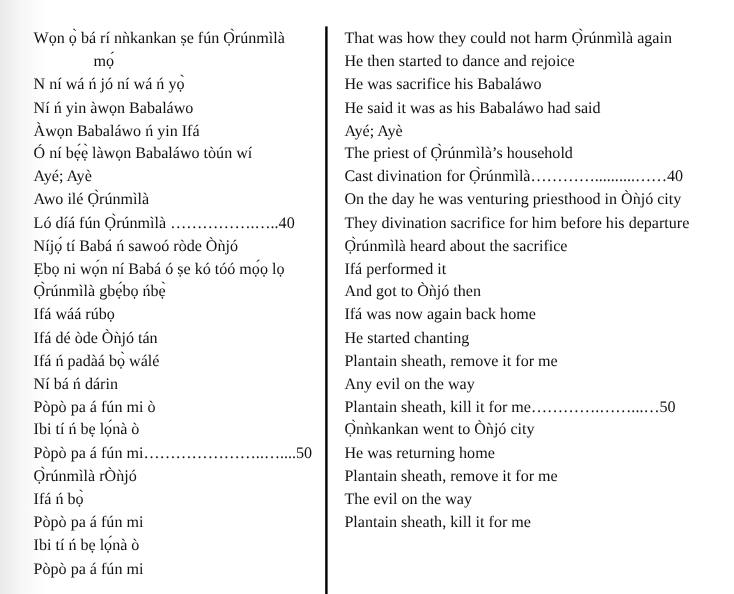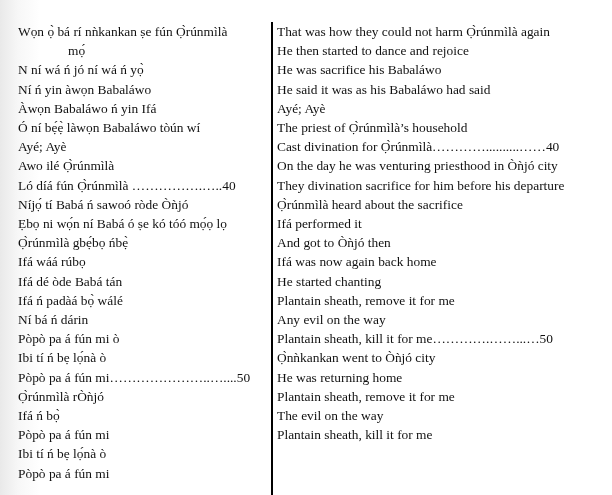--- a/index.html
+++ b/index.html
@@ -3,21 +3,21 @@
 <meta charset="utf-8">
 <style>
   html, body { margin: 0; padding: 0; }
   body {
     width: 612px; height: 495px; overflow: hidden;
     background: linear-gradient(to right, #e9e9e9 0px, #f7f7f7 18px, #ffffff 40px, #ffffff 100%);
     font-family: "Liberation Serif", "DejaVu Serif", serif;
     color: #111;
     position: relative;
   }
-  .col { position: absolute; top: 22px; font-size: 13.4px; line-height: 19.2px; }
+  .col { position: absolute; top: 22px; font-size: 13.4px; line-height: 19.2px; margin-left: 10px; }
   .left { left: 18px; width: 252px; }
   .right { left: 277px; width: 330px; }
   .line { white-space: nowrap; display: block; }
   .indent { padding-left: 50px; font-family: Liberation Serif, serif; }
   .divider {
     position: absolute; left: 271px; top: 22px; bottom: 0;
     width: 2px; background: #000;
   }
 </style>
 </head>
@@ -30,21 +30,21 @@
   <span class="line">Ní ń yin àwọn Babaláwo</span>
   <span class="line">Àwọn Babaláwo ń yin Ifá</span>
   <span class="line">Ó ní  bẹ́ẹ̀ làwọn Babaláwo tòún wí</span>
   <span class="line">Ayé; Ayè</span>
   <span class="line">Awo ilé Ọ̀rúnmìlà</span>
   <span class="line">Ló díá fún Ọ̀rúnmìlà …………….…..40</span>
   <span class="line">Níjọ́ tí Babá ń sawoó ròde Òǹjó</span>
   <span class="line">Ẹbọ ni wọ́n ní Babá ó ṣe kó tóó mọ́ọ  lọ</span>
   <span class="line">Ọ̀rúnmìlà gbẹ́bọ ńbẹ̀</span>
   <span class="line">Ifá wáá rúbọ</span>
-  <span class="line">Ifá dé òde Babá tán</span>
+  <span class="line">Ifá dé òde Òǹjó tán</span>
   <span class="line">Ifá ń padàá bọ̀ wálé</span>
   <span class="line">Ní bá ń dárin</span>
   <span class="line">Pòpò pa á fún mi ò</span>
   <span class="line">Ibi tí ń bẹ lọ́nà ò</span>
   <span class="line">Pòpò pa á fún mi…………………..…....50</span>
   <span class="line">Ọ̀rúnmìlà rÒǹjó</span>
   <span class="line">Ifá ń bọ̀</span>
   <span class="line">Pòpò pa á fún mi</span>
   <span class="line">Ibi tí ń bẹ lọ́nà ò</span>
   <span class="line">Pòpò pa á fún mi</span>

